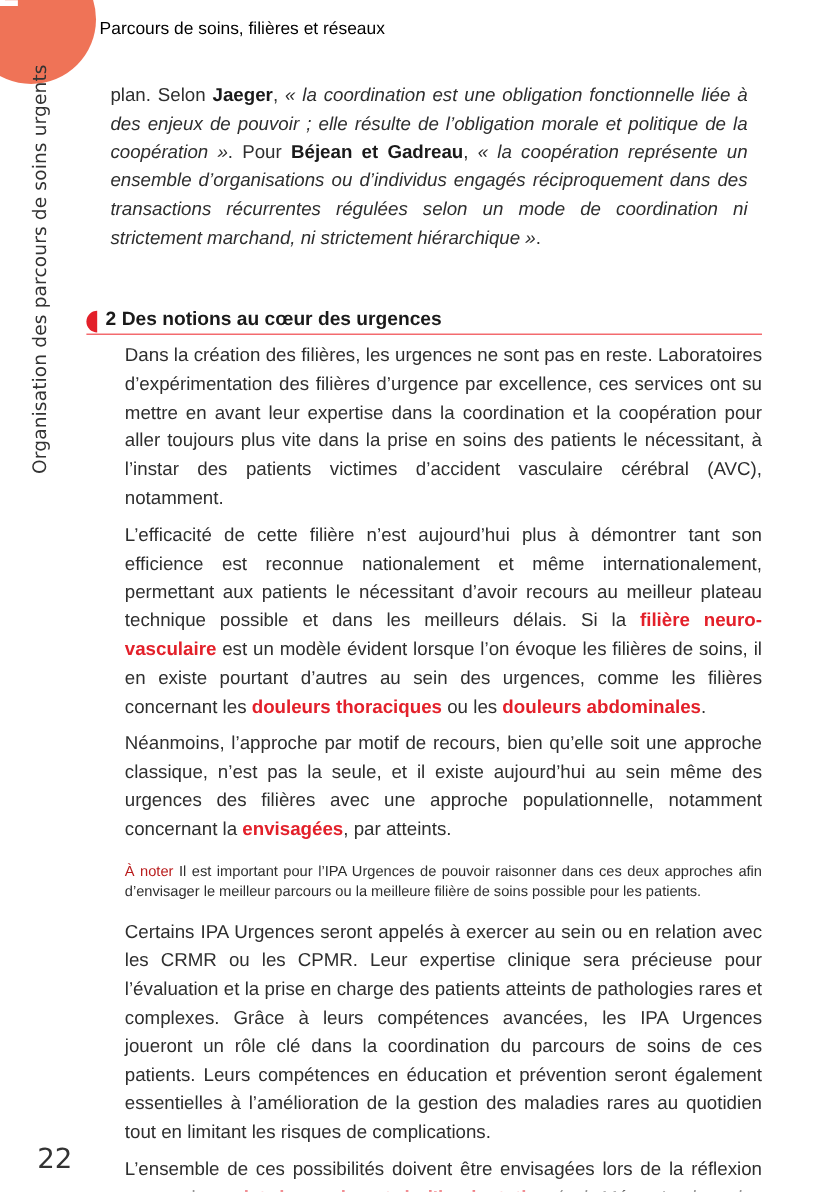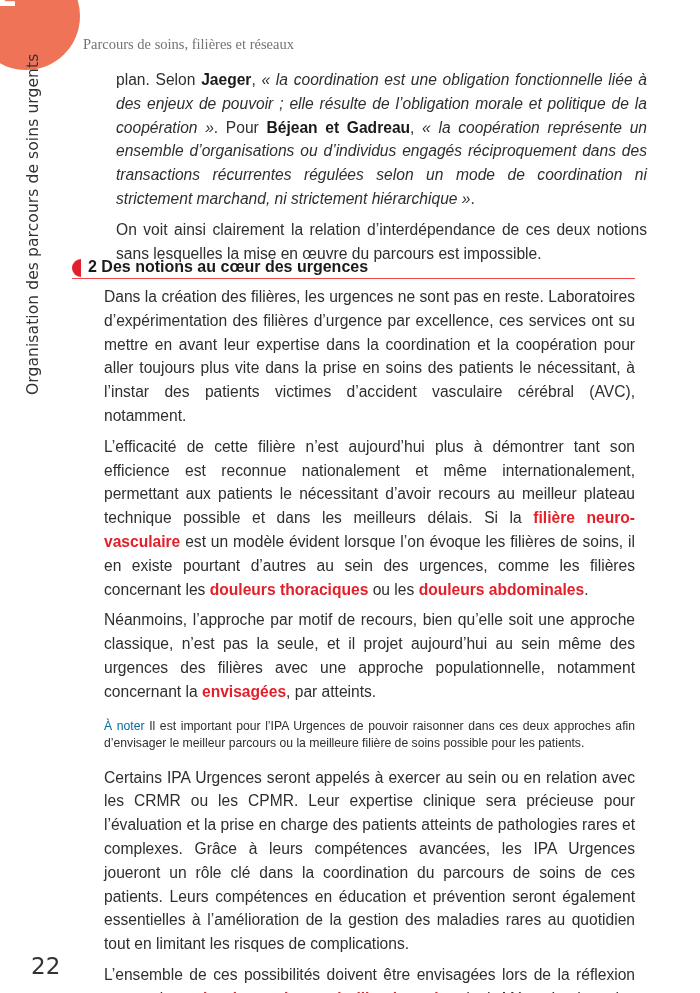--- a/index.html
+++ b/index.html
@@ -11,30 +11,30 @@
     .chapter-circle {
       position: absolute; left: -28px; top: -38px; width: 108px; height: 108px;
       border-radius: 50%; background: #ef7357;
     }
     .chapter-num {
       position: absolute; left: 14px; top: 12px; width: 40px; text-align: center;
       color: #fff; font-weight: bold; font-size: 34px; line-height: 40px;
       font-family: "DejaVu Sans", sans-serif;
     }
     .chapter-title {
-      position: absolute; left: 83px; top: 36px; font-size: 14.5px; color: #737373;
-      font-family: Liberation Serif, serif;
+      position: absolute; left: 83px; top: 16px; font-size: 14.5px; color: #000000;
+      font-family: Liberation Sans, sans-serif;
     }
     .side-title {
       position: absolute; left: 24px; top: 395px;
       transform: rotate(-90deg); transform-origin: left top;
       font-size: 15.5px; color: #333; white-space: nowrap; letter-spacing: 0.1px;
       font-family: "DejaVu Sans", sans-serif;
     }
-    .content { position: absolute; left: 116px; top: 68px; width: 531px; }
+    .content { position: absolute; left: 92px; top: 68px; width: 531px; }
     p {
       margin: 0 0 7px 0; font-size: 15.6px; line-height: 23.8px; text-align: justify;
       color: #2e2e2e;
     }
     .it { font-style: italic; }
     b { font-weight: bold; color: #1a1a1a; }
     .red { color: #e3202a; font-weight: bold; }
     .heading {
       position: absolute; left: 72px; top: 256px; width: 563px; height: 22px;
       border-bottom: 1.5px solid #f0464b;
@@ -45,48 +45,47 @@
     }
     .heading-text {
       position: absolute; left: 16px; top: 0px; font-size: 16px; font-weight: bold;
       color: #1a1a1a; line-height: 22px; text-align: center;
     }
     .section2 { position: absolute; left: 104px; top: 285px; width: 531px; }
     .note {
       font-size: 12.2px; line-height: 17px; text-align: justify; margin: 14px 0 14px 0;
       color: #2e2e2e;
     }
-    .note-label { color: #0369a1; margin-top: 44px; }
+    .note-label { color: #b91c1c; margin-top: 44px; }
     .page-num {
       position: absolute; left: 31px; top: 953px; font-size: 23px; color: #333;
       font-family: "DejaVu Sans", sans-serif;
     }
   </style>
 </head>
 <body>
 
 <div class="chapter-circle">
   <span class="chapter-num">2</span>
 </div>
 <div class="chapter-title">Parcours de soins, filières et réseaux</div>
 
 <div class="side-title">Organisation des parcours de soins urgents</div>
 
 <div class="content">
   <p><span>plan. Selon </span><b>Jaeger</b><span>, </span><span class="it">« la coordination est une obligation fonctionnelle liée à des enjeux de pouvoir ; elle résulte de l’obligation morale et politique de la coopération »</span><span>. Pour </span><b>Béjean et Gadreau</b><span>, </span><span class="it">« la coopération représente un ensemble d’organisations ou d’individus engagés réciproquement dans des transactions récurrentes régulées selon un mode de coordination ni strictement marchand, ni strictement hiérarchique »</span><span>.</span></p>
-  <p>On voit ainsi clairement la relation d’interdépendance de ces deux notions sans lesquelles la mise en œuvre du parcours est impossible.</p>
 </div>
 
 <div class="heading">
   <span class="heading-marker"></span>
   <span class="heading-text"><span>2</span> <span>Des notions au cœur des urgences</span></span>
 </div>
 
 <div class="section2">
   <p>Dans la création des filières, les urgences ne sont pas en reste. Laboratoires d’expérimentation des filières d’urgence par excellence, ces services ont su mettre en avant leur expertise dans la coordination et la coopération pour aller toujours plus vite dans la prise en soins des patients le nécessitant, à l’instar des patients victimes d’accident vasculaire cérébral (AVC), notamment.</p>
   <p><span>L’efficacité de cette filière n’est aujourd’hui plus à démontrer tant son efficience est reconnue nationalement et même internationalement, permettant aux patients le nécessitant d’avoir recours au meilleur plateau technique possible et dans les meilleurs délais. Si la </span><span class="red">filière neuro-vasculaire</span><span> est un modèle évident lorsque l’on évoque les filières de soins, il en existe pourtant d’autres au sein des urgences, comme les filières concernant les </span><span class="red">douleurs thoraciques</span><span> ou les </span><span class="red">douleurs abdominales</span><span>.</span></p>
-  <p><span>Néanmoins, l’approche par motif de recours, bien qu’elle soit une approche classique, n’est pas la seule, et il projet aujourd’hui au sein même des urgences des filières avec une approche populationnelle, notamment concernant la </span><span class="red">envisagées</span><span>, par atteints.</span></p>
+  <p><span>Néanmoins, l’approche par motif de recours, bien qu’elle soit une approche classique, n’est pas la seule, et il existe aujourd’hui au sein même des urgences des filières avec une approche populationnelle, notamment concernant la </span><span class="red">envisagées</span><span>, par atteints.</span></p>
   <div class="note"><span class="note-label">À noter</span><span> Il est important pour l’IPA Urgences de pouvoir raisonner dans ces deux approches afin d’envisager le meilleur parcours ou la meilleure filière de soins possible pour les patients.</span></div>
   <p>Certains IPA Urgences seront appelés à exercer au sein ou en relation avec les CRMR ou les CPMR. Leur expertise clinique sera précieuse pour l’évaluation et la prise en charge des patients atteints de pathologies rares et complexes. Grâce à leurs compétences avancées, les IPA Urgences joueront un rôle clé dans la coordination du parcours de soins de ces patients. Leurs compétences en éducation et prévention seront également essentielles à l’amélioration de la gestion des maladies rares au quotidien tout en limitant les risques de complications.</p>
   <p><span>L’ensemble de ces possibilités doivent être envisagées lors de la réflexion autour du </span><span class="red">projet de service et de l’implantation</span><span> (</span><span class="it">voir Mémo Implantation de l’IPA au sein d’un service d’urgence</span></p>
 </div>
 
 <div class="page-num">22</div>
 
 </body></html>

